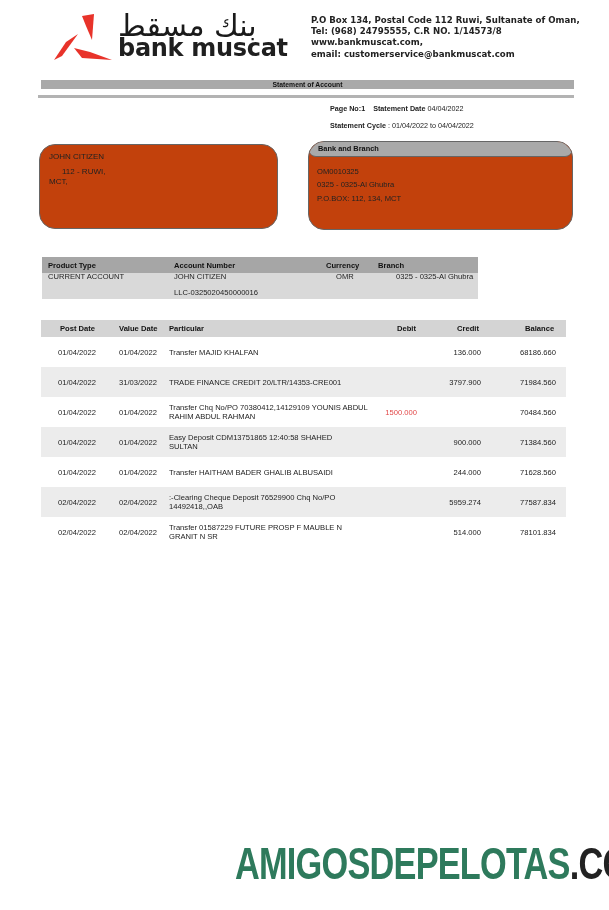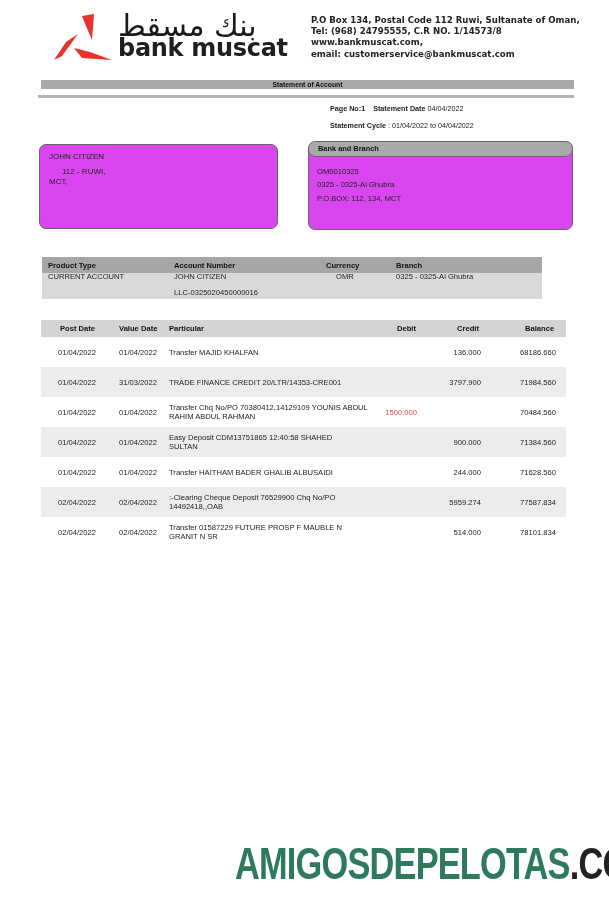--- a/index.html
+++ b/index.html
@@ -11,28 +11,28 @@
   .logo-arabic { left:118px; top:8px; font-family:"DejaVu Sans", sans-serif; font-size:30px; color:#1a1a1a; letter-spacing:1px; direction:rtl; }
   .logo-name { left:118px; top:34px; font-family:"DejaVu Sans", sans-serif; font-size:24px; font-weight:bold; color:#1f1f1f; letter-spacing:-0.3px; }
   .contact { left:311px; top:15px; font-family:"DejaVu Sans", sans-serif; font-size:8.6px; font-weight:bold; color:#222; line-height:11.2px; }
   
   .title-bar { left:41px; top:80px; width:533px; height:9px; background:#a9a9a9; font-size:6.8px; font-weight:bold; text-align:center; line-height:9px; color:#111; }
   .sep-bar { left:38px; top:95px; width:536px; height:3px; background:#b3b3b3; }
   .meta1 { left:330px; top:104px; font-size:7.2px; color:#222; }
   .meta2 { left:330px; top:121px; font-size:7.2px; color:#222; }
   b.lbl { font-weight:bold; }
   
-  .box { border:1px solid #666; border-radius:7px; background:#d946ef; }
+  .box { border:1px solid #666; border-radius:16px; background:#c2410c; }
   .addr-box { left:39px; top:144px; width:237px; height:83px; }
   .addr-box div { position:absolute; left:9px; font-size:8px; }
   .bank-box { left:308px; top:141px; width:263px; height:87px; overflow:hidden; }
   .bank-head { position:absolute; left:0; top:0; right:0; height:14px; background:#a9a9a9; border-bottom:1px solid #666; border-radius:0 0 7px 7px; font-size:7.4px; font-weight:bold; line-height:14px; padding-left:9px; color:#111; }
   .bank-box .line { position:absolute; left:8px; font-size:7.6px; }
   
-  .acct { left:42px; top:257px; width:500px; height:42px; background:#d9d9d9; }
+  .acct { left:42px; top:257px; width:436px; height:42px; background:#d9d9d9; }
   .acct-head { position:absolute; left:0; top:0; width:100%; height:16px; background:#a6a6a6; }
   .acct span { position:absolute; font-size:7.6px; }
   .acct .h { font-weight:bold; top:4px; color:#111; }
   .acct .v { top:15px; line-height:10px; }
   
   .tx { left:41px; top:320px; width:525px; }
   .tx-head { position:relative; height:17px; background:#d4d4d4; }
   .tx-head span { position:absolute; top:4px; font-size:7.6px; font-weight:bold; color:#111; }
   .row { position:relative; height:30px; }
   .row.alt { background:#ececec; }
@@ -87,21 +87,21 @@
   <div class="line" style="top:25px;">OM0010325</div>
   <div class="line" style="top:38px;">0325 - 0325-Al Ghubra</div>
   <div class="line" style="top:52px;">P.O.BOX:  112, 134,  MCT</div>
 </div>
 
 <div class="abs acct">
   <div class="acct-head"></div>
   <span class="h" style="left:6px;">Product Type</span>
   <span class="h" style="left:132px;">Account Number</span>
   <span class="h" style="left:284px;">Currency</span>
-  <span class="h" style="left:354px;">Branch</span>
+  <span class="h" style="left:336px;">Branch</span>
   <span class="v" style="left:6px;">CURRENT ACCOUNT</span>
   <span class="v" style="left:132px;">JOHN CITIZEN</span>
   <span class="v" style="left:132px; top:31px;">LLC-0325020450000016</span>
   <span class="v" style="left:294px;">OMR</span>
   <span class="v" style="left:354px;">0325 - 0325-Al Ghubra</span>
 </div>
 
 <div class="abs tx">
   <div class="tx-head">
     <span style="left:19px;">Post Date</span>

